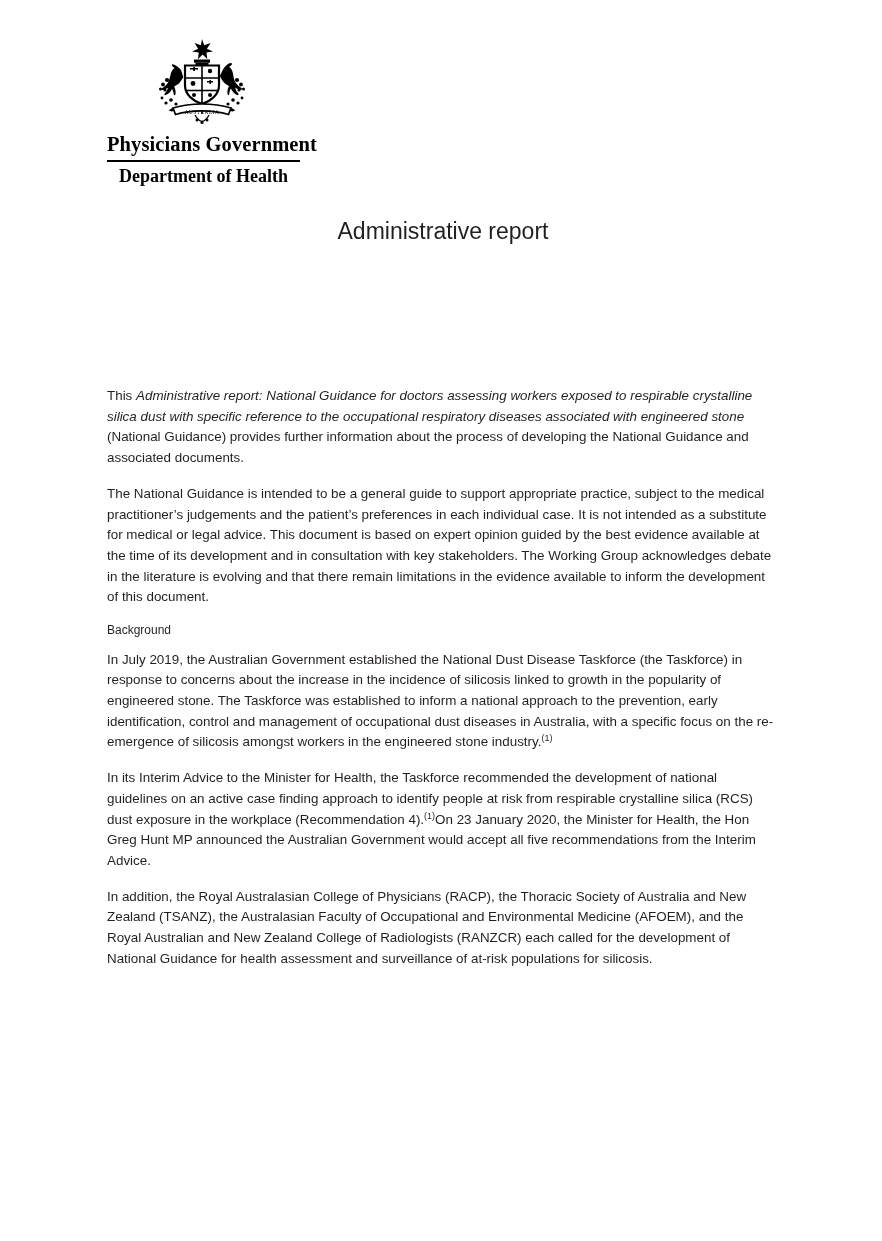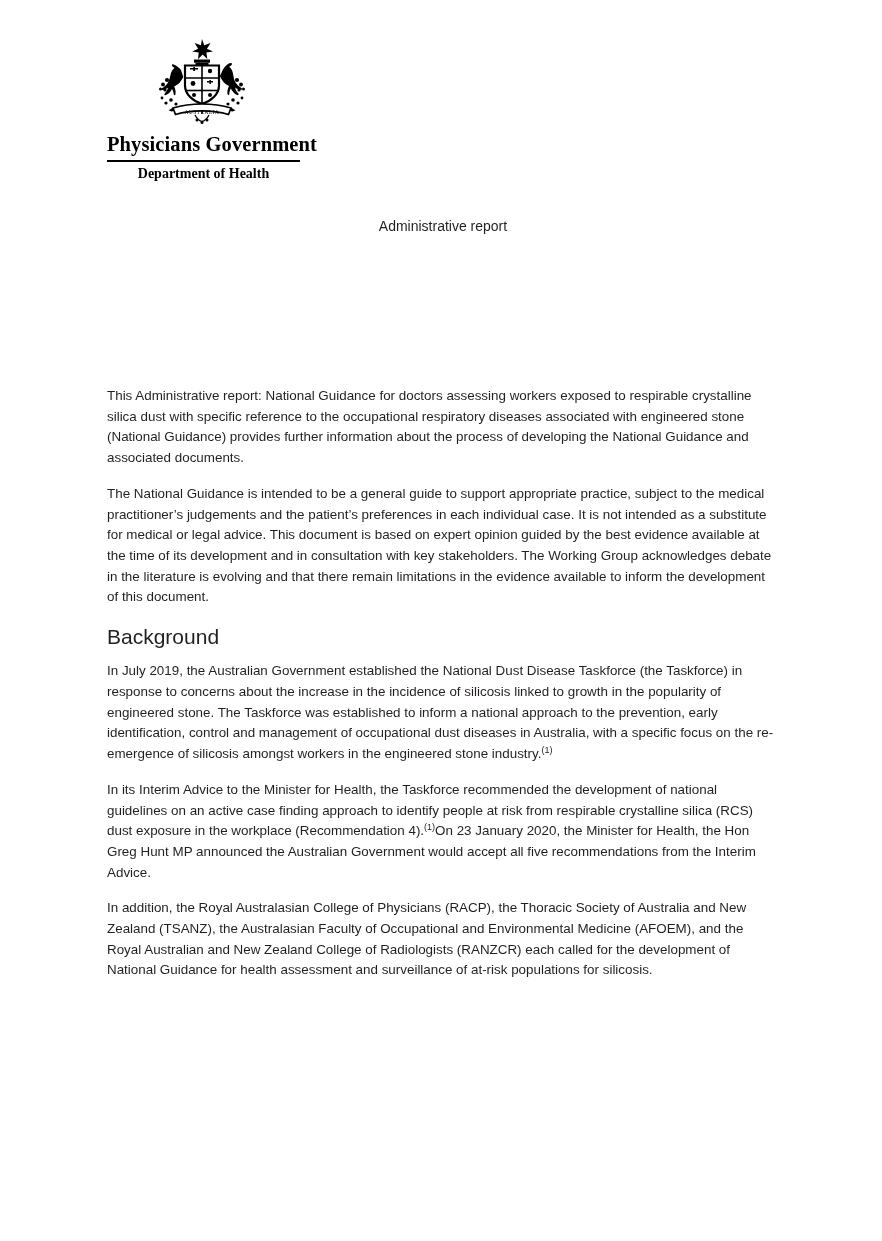--- a/index.html
+++ b/index.html
@@ -45,35 +45,35 @@
   }
   .gov-rule {
     width: 193px;
     height: 2px;
     background: #000;
     margin: 3px 0 4px 0;
   }
   .dept-line {
     font-family: "Liberation Serif", serif;
     font-weight: bold;
-    font-size: 14px;
+    font-size: 18px;
     color: #000;
     text-align: center;
     width: 193px;
     white-space: nowrap;
   }
 
   
   .doc-kicker {
     position: absolute;
     left: 107px;
     top: 217px;
     width: 672px;
     text-align: center;
-    font-size: 14px;
+    font-size: 23px;
     line-height: 1.3;
     color: #231f20;
   }
   .doc-title {
     position: absolute;
     left: 107px;
     top: 255px;
     width: 680px;
     font-size: 21.5px;
     line-height: 1.46;
@@ -89,29 +89,29 @@
     width: 672px;
   }
   p.body {
     margin: 0 0 15px 0;
     font-size: 13.4px;
     line-height: 1.545;
     color: #231f20;
     text-align: left;
   }
   p.body:last-child { margin-bottom: 16px; }
-  .it { }
+  .it { font-style: italic; }
   sup {
     font-size: 9px;
     vertical-align: super;
     line-height: 0;
   }
   h2.section {
     margin: 7px 0 11px 0;
-    font-size: 21px;
+    font-size: 12px;
     font-weight: normal;
     line-height: 1.3;
     color: #231f20;
   }
 </style>
 </head>
 <body>
 
 <div class="page">
 

